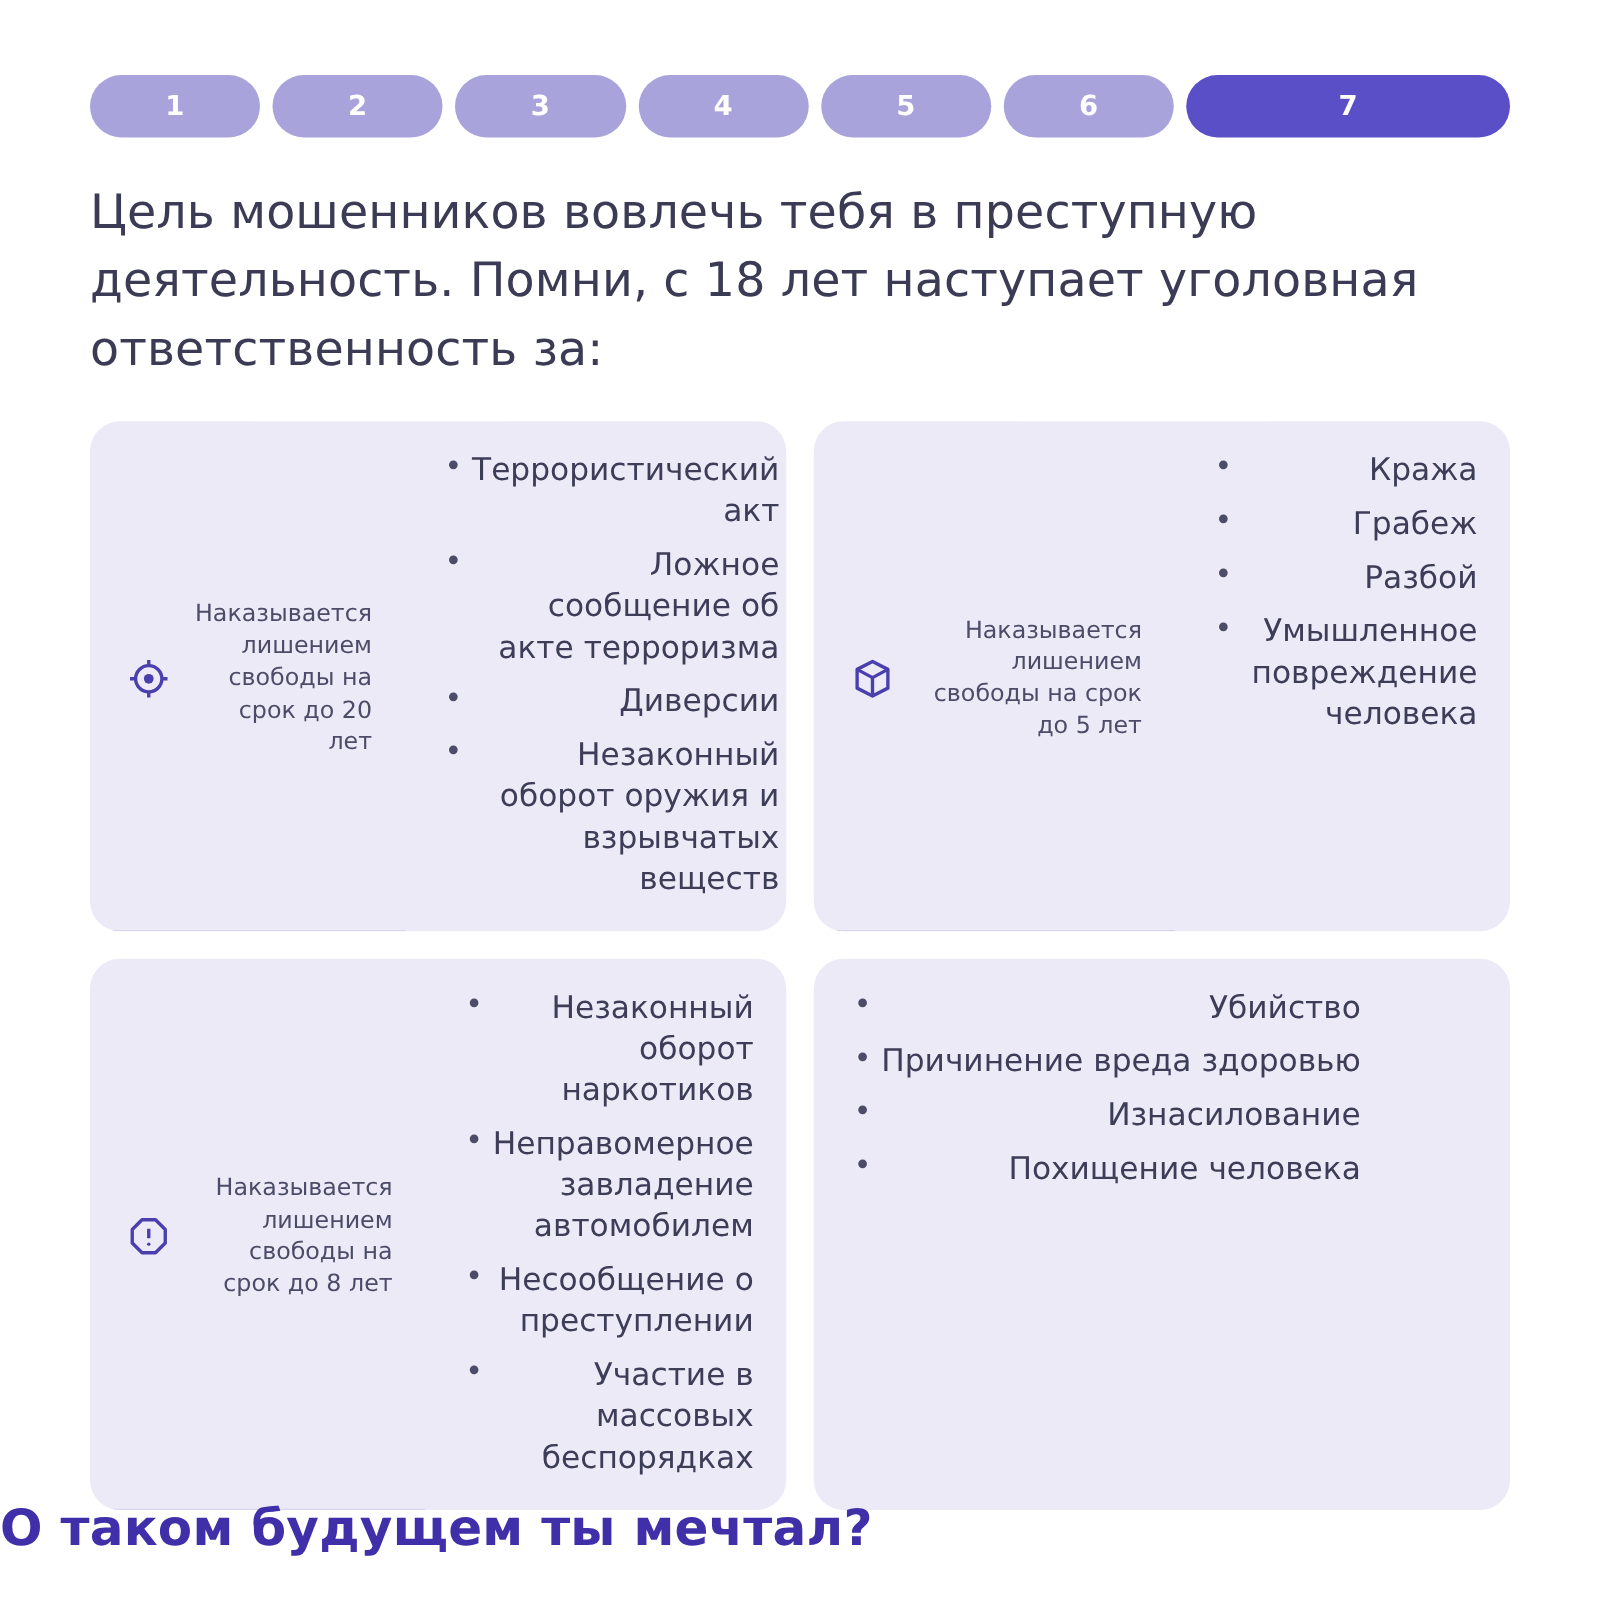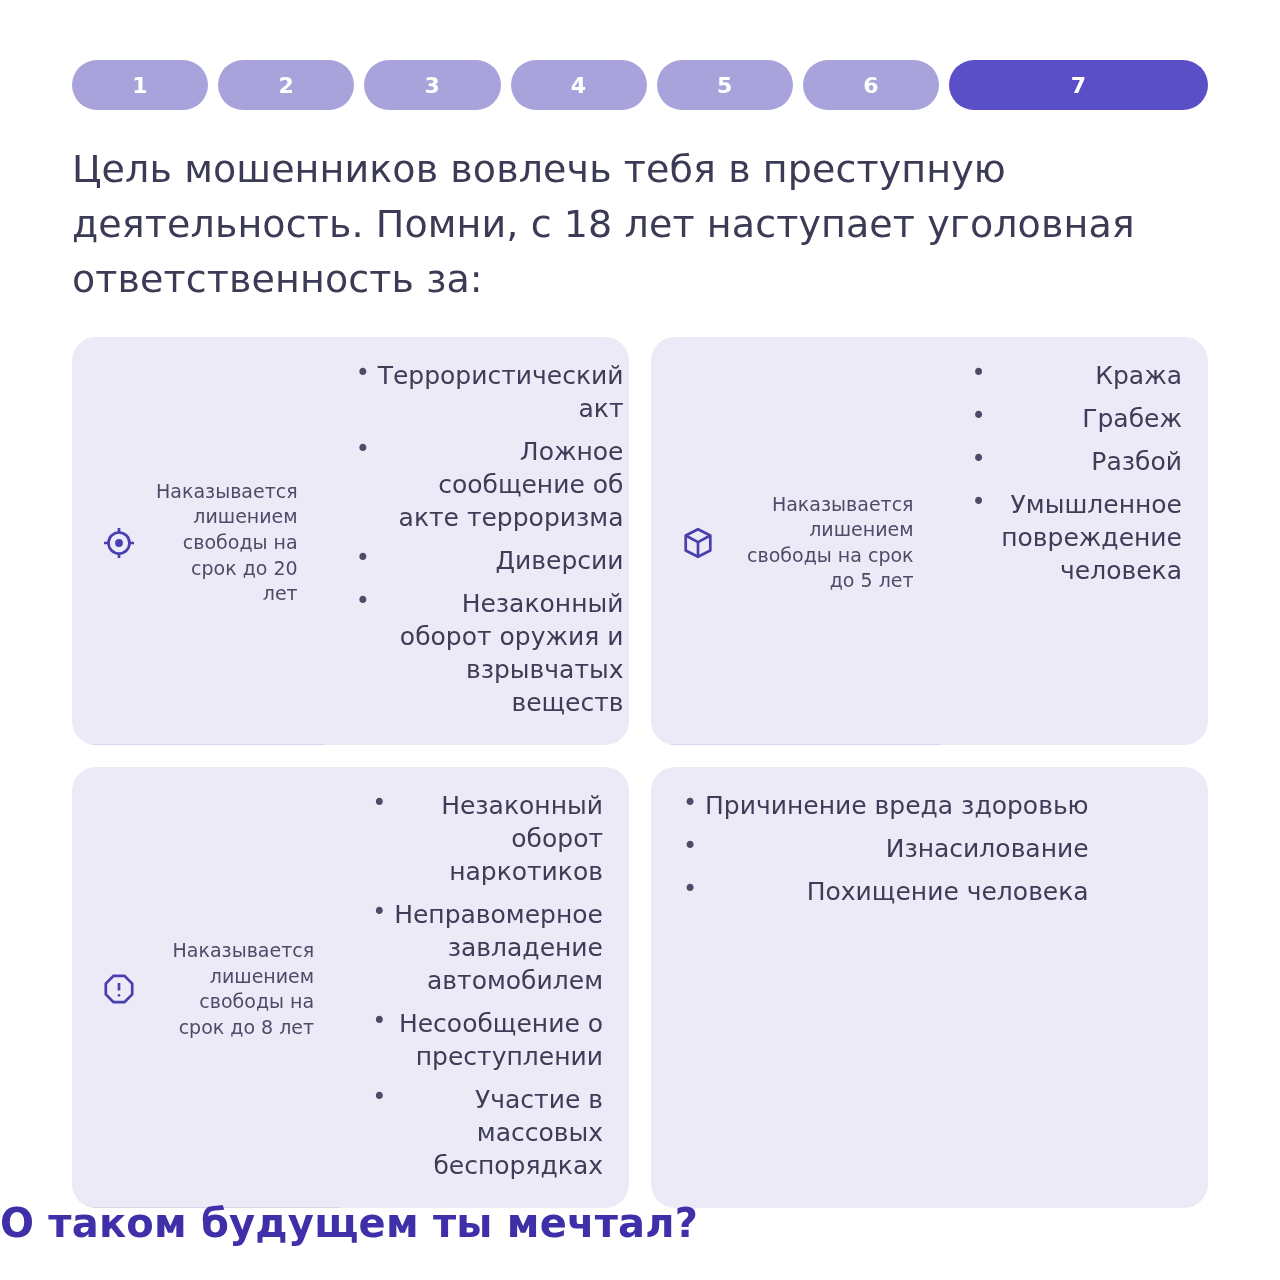--- a/index.html
+++ b/index.html
@@ -205,20 +205,21 @@
       <ul class="card-list">
         <li>Незаконный оборот наркотиков</li>
         <li>Неправомерное завладение автомобилем</li>
         <li>Несообщение о преступлении</li>
         <li>Участие в массовых беспорядках</li>
       </ul>
     </div>
 
     <div class="card">
       <ul class="card-list">
+        <li>Убийство</li>
         <li>Причинение вреда здоровью</li>
         <li>Изнасилование</li>
         <li>Похищение человека</li>
       </ul>
     </div>
 
   </div>
 
   <div class="footer">О таком будущем ты мечтал?</div>
 

